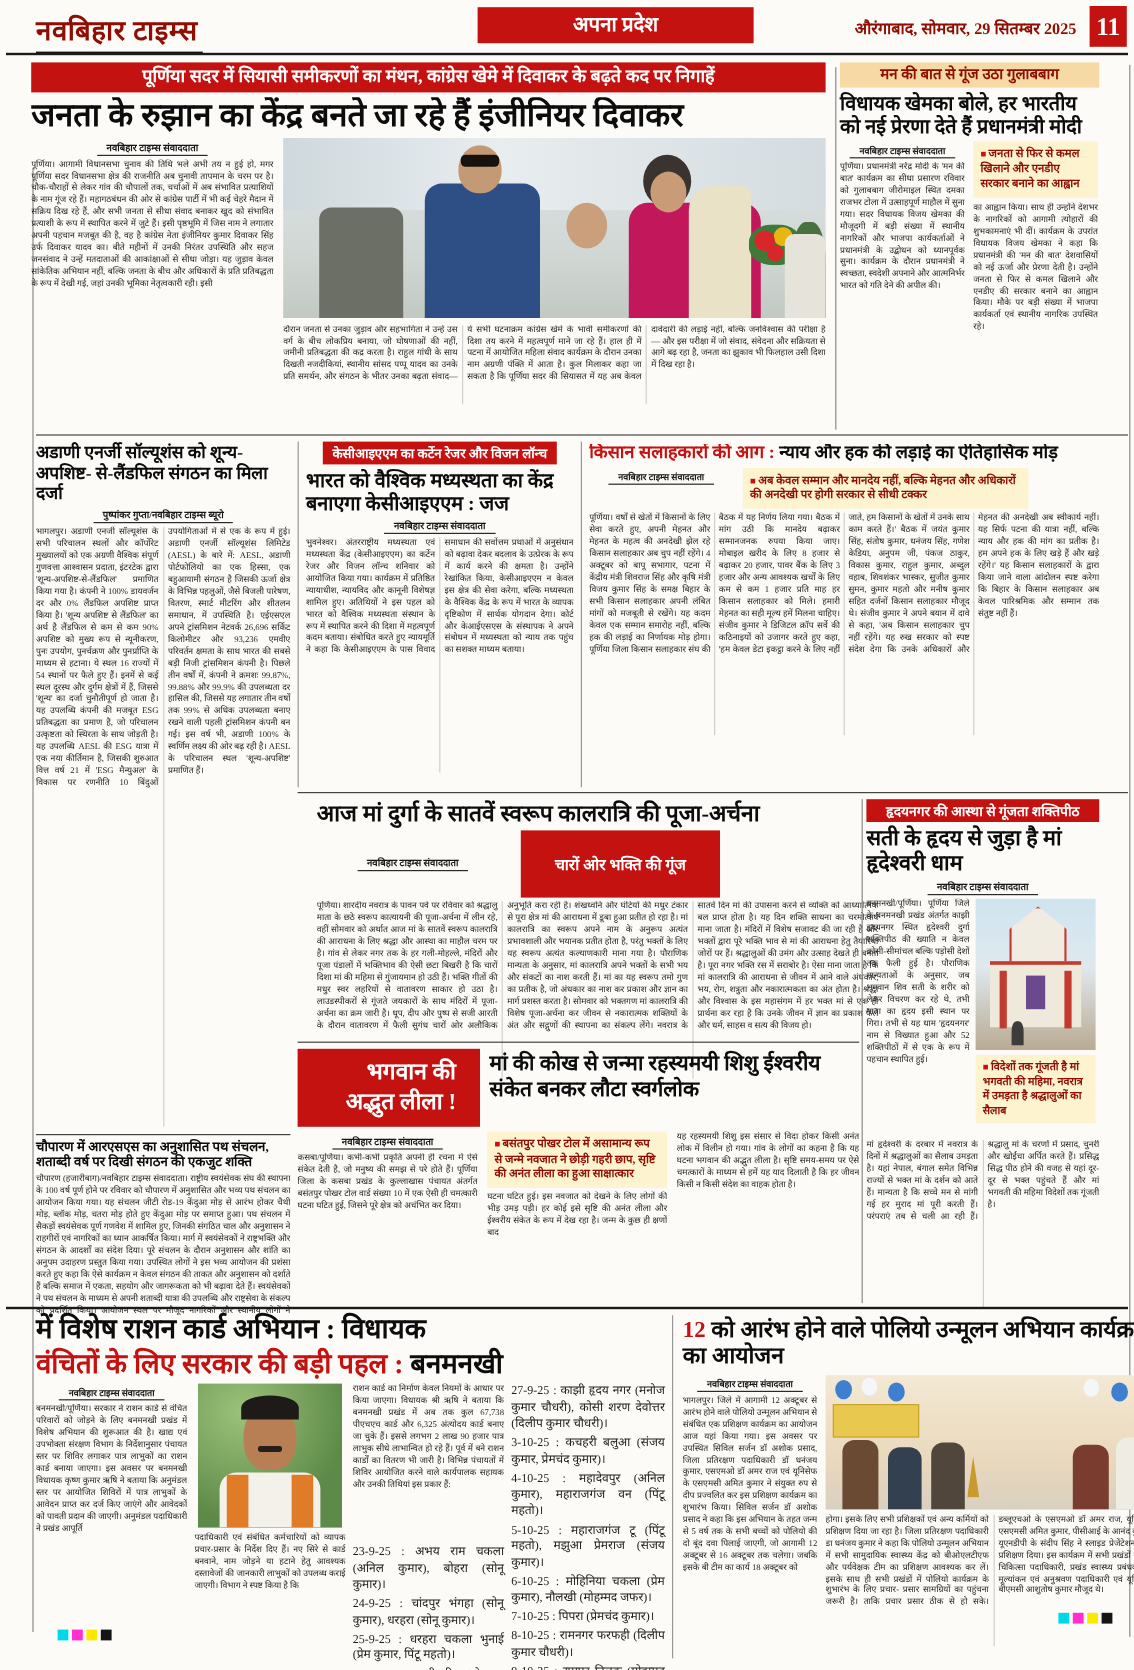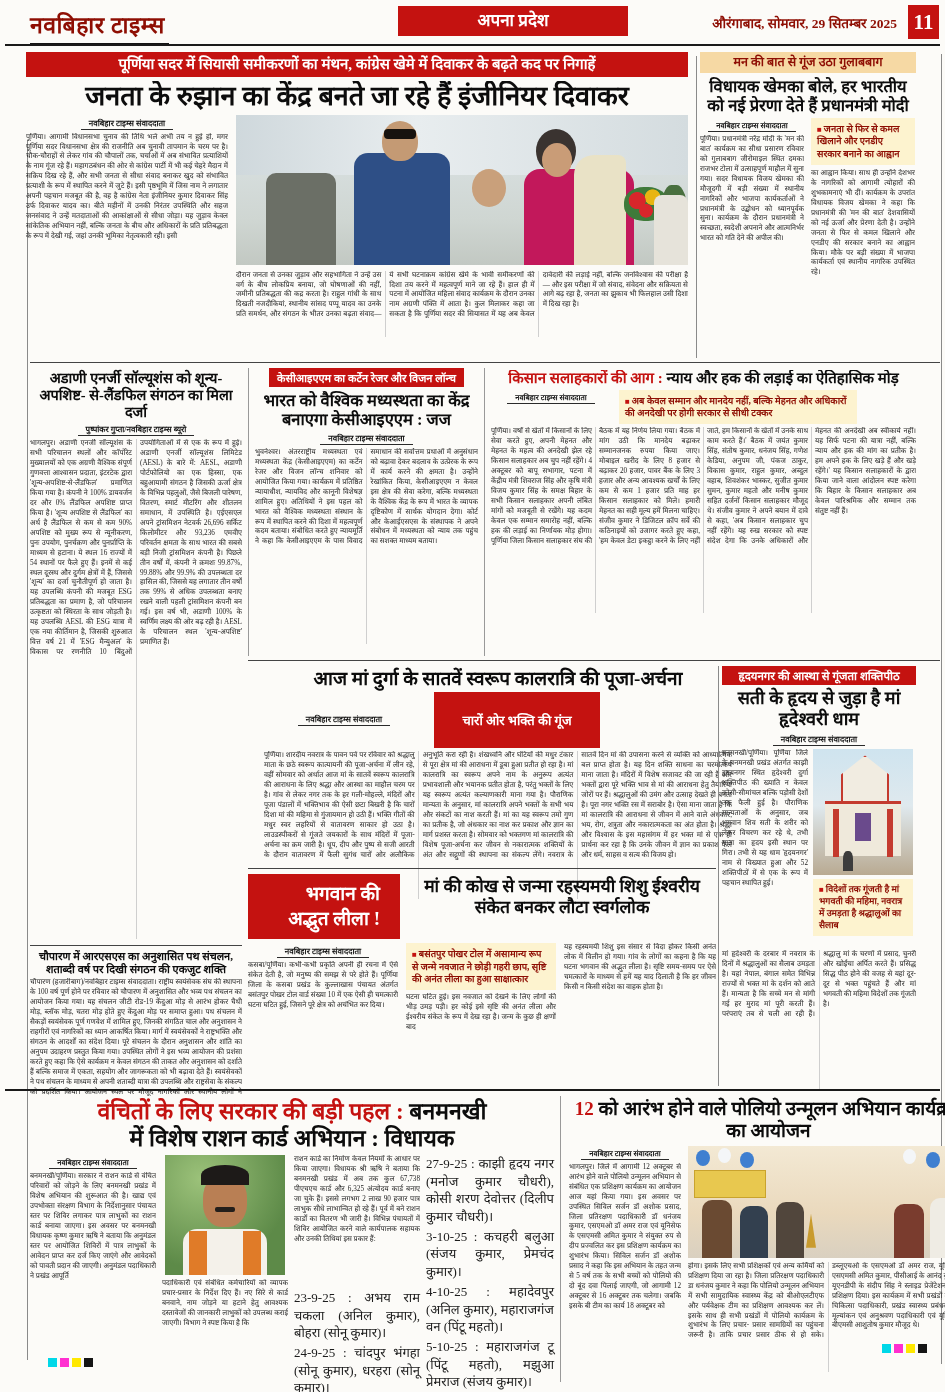--- a/index.html
+++ b/index.html
@@ -18,33 +18,33 @@
   .dateline{color:#8e0e03;font-weight:700;font-size:13.5px;}
   .pagenum{background:#c41210;color:#fff;font-weight:800;font-size:21px;text-align:center;line-height:34px;}
 
   
   .kicker-bar{background:#c41210;color:#fff;font-weight:700;font-size:15px;text-align:center;
               padding:3px 2px;line-height:1.25;}
   .kicker-peach{background:#f6d9a4;color:#8e0e03;font-weight:700;font-size:12.5px;text-align:center;
                 padding:3px 2px;line-height:1.2;}
   .kicker-inline{background:#c41210;color:#fff;font-weight:700;font-size:11px;display:inline-block;
                  padding:2px 8px;margin:0 auto 2px;}
-  .hl{font-weight:800;text-align:center;color:#0c0c0c;margin:2px 0;line-height:1.18;}
+  .hl{font-weight:800;color:#0c0c0c;margin:2px 0;line-height:1.18;}
   .hl-red{color:#c41210;}
   .byl{font-weight:700;font-size:8px;text-align:center;display:table;margin:2px auto 3px;
        padding:0 8px 1px;border-bottom:1.5px solid #2a2a2a;white-space:nowrap;}
   .bt{font-size:7.2px;line-height:1.38;text-align:justify;color:#1c1c1c;overflow:hidden;}
   .cols2{column-count:2;column-gap:8px;column-rule:1px solid #cfcfcf;}
   .cols3{column-count:3;column-gap:8px;column-rule:1px solid #cfcfcf;}
   .cols4{column-count:4;column-gap:7px;column-rule:1px solid #cfcfcf;}
   .ybox{background:#fdf3cf;color:#8e0e03;font-weight:700;font-size:9.5px;line-height:1.3;
         padding:5px 6px;text-align:left;}
   .ybox::before{content:"■ ";color:#c41210;font-size:8px;}
   .redbox{background:#c41210;color:#fff;font-weight:700;text-align:center;}
-  .list-item{font-size:13px;line-height:1.35;text-align:justify;margin-bottom:2.5px;color:#1c1c1c;}
+  .list-item{font-size:10px;line-height:1.35;text-align:justify;margin-bottom:2.5px;color:#1c1c1c;}
 
   
   .photo{position:relative;overflow:hidden;background:#cdd5d2;}
   .ph-shape{position:absolute;}
   .regmarks{display:flex;gap:3px;}
   .regmarks div{width:9px;height:9px;}
   .reg-c{background:#00d8e8;} .reg-m{background:#ff2fd0;} .reg-y{background:#ffe800;} .reg-k{background:#151515;}
 </style>
 </head>
 <body>
@@ -187,24 +187,24 @@
         <div class="ybox">बसंतपुर पोखर टोल में असामान्य रूप से जन्मे नवजात ने छोड़ी गहरी छाप, सृष्टि की अनंत लीला का हुआ साक्षात्कार</div>
         <div class="bt" style="height:78px;margin-top:3px;">घटना घटित हुई। इस नवजात को देखने के लिए लोगों की भीड़ उमड़ पड़ी। हर कोई इसे सृष्टि की अनंत लीला और ईश्वरीय संकेत के रूप में देख रहा है। जन्म के कुछ ही क्षणों बाद</div>
       </div>
       <div class="bt" style="flex:1;height:146px;">यह रहस्यमयी शिशु इस संसार से विदा होकर किसी अनंत लोक में विलीन हो गया। गांव के लोगों का कहना है कि यह घटना भगवान की अद्भुत लीला है। सृष्टि समय-समय पर ऐसे चमत्कारों के माध्यम से हमें यह याद दिलाती है कि हर जीवन किसी न किसी संदेश का वाहक होता है।</div>
     </div>
   </section>
 
   <div class="rule-h" style="left:5px;right:5px;top:1089px;"></div>
 
   <section class="abs" style="left:30px;top:1096px;width:524px;height:286px;">
+    <div class="hl" style="font-size:23px;margin-top:-2px;">में विशेष राशन कार्ड अभियान : विधायक</div>
     <div class="hl" style="font-size:23px;">
       <span class="hl-red">वंचितों के लिए सरकार की बड़ी पहल : </span><span>बनमनखी</span>
     </div>
-    <div class="hl" style="font-size:23px;margin-top:-2px;">में विशेष राशन कार्ड अभियान : विधायक</div>
     <div style="display:flex;gap:6px;margin-top:3px;">
       <div style="width:126px;">
         <div class="byl" style="font-size:7.5px;">नवबिहार टाइम्स संवाददाता</div>
         <div class="bt" style="height:200px;">बनमनखी/पूर्णिया। सरकार ने राशन कार्ड से वंचित परिवारों को जोड़ने के लिए बनमनखी प्रखंड में विशेष अभियान की शुरूआत की है। खाद्य एवं उपभोक्ता संरक्षण विभाग के निर्देशानुसार पंचायत स्तर पर शिविर लगाकर पात्र लाभुकों का राशन कार्ड बनाया जाएगा। इस अवसर पर बनमनखी विधायक कृष्ण कुमार ऋषि ने बताया कि अनुमंडल स्तर पर आयोजित शिविरों में पात्र लाभुकों के आवेदन प्राप्त कर दर्ज किए जाएंगे और आवेदकों को पावती प्रदान की जाएगी। अनुमंडल पदाधिकारी ने प्रखंड आपूर्ति</div>
       </div>
       <div style="width:126px;">
         <div class="photo" style="width:120px;height:120px;background:radial-gradient(circle at 30% 20%,#9cc27a,#5d8a48 70%);margin:0 auto 4px;">
           <div class="ph-shape" style="left:18px;bottom:0;width:84px;height:46px;background:#f4f1ea;border-radius:14px 14px 0 0;"></div>
           <div class="ph-shape" style="left:24px;bottom:0;width:18px;height:44px;background:#e07b28;"></div>
           <div class="ph-shape" style="left:78px;bottom:0;width:18px;height:44px;background:#e07b28;"></div>

